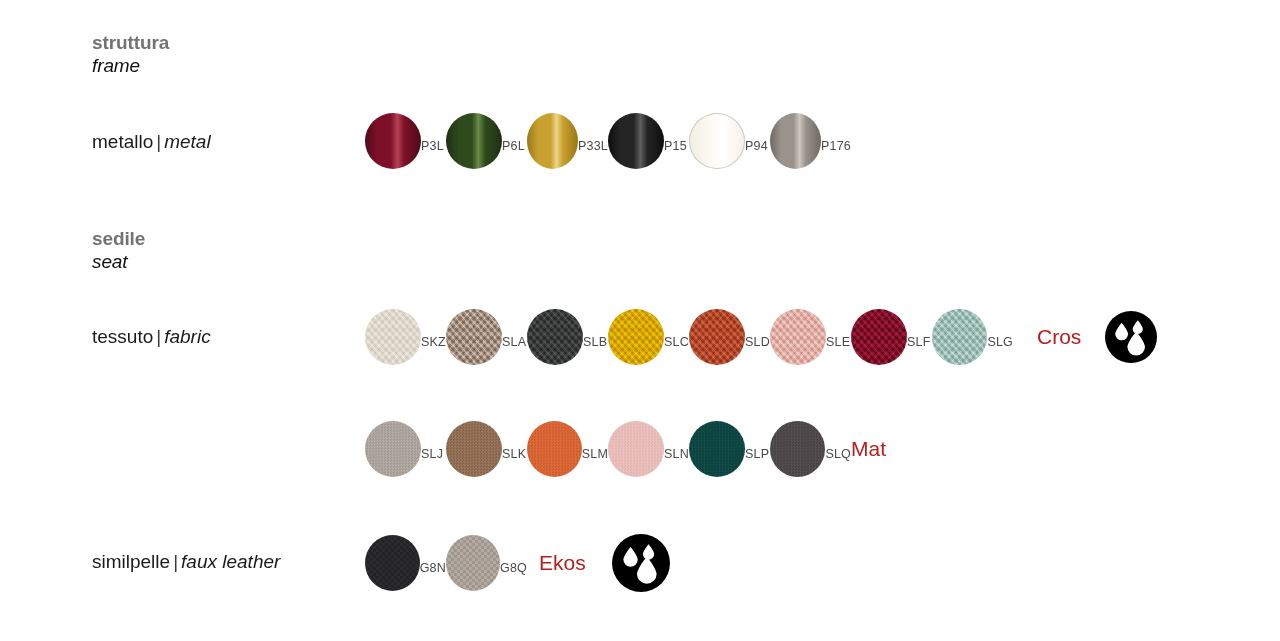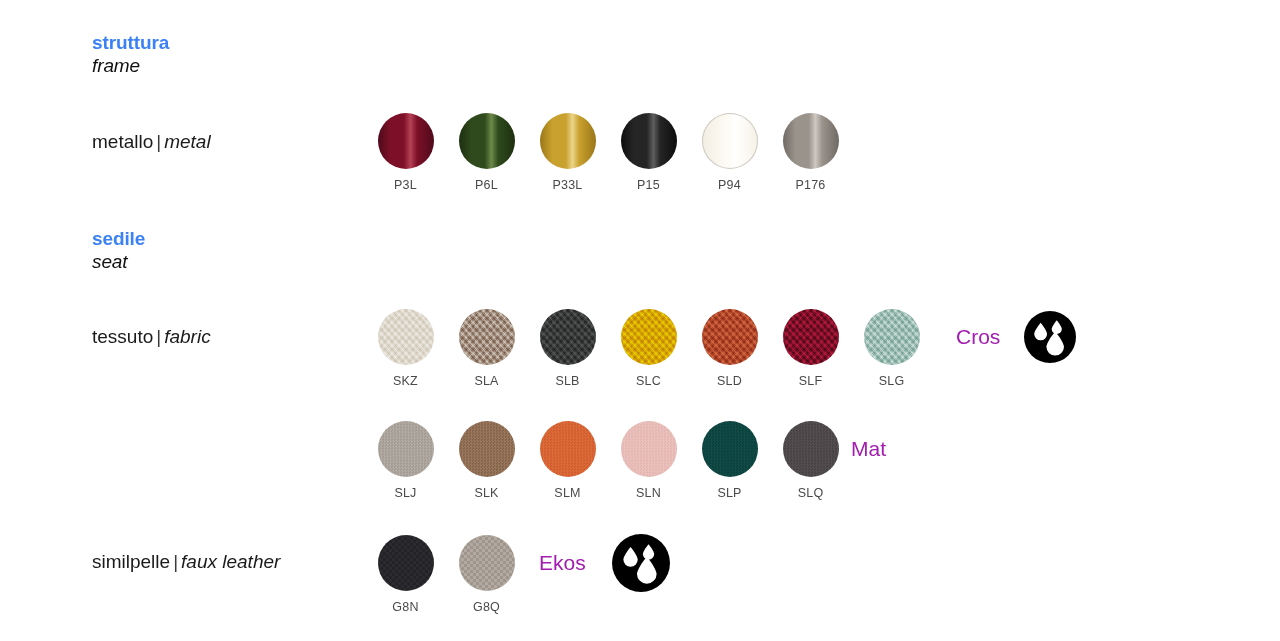--- a/index.html
+++ b/index.html
@@ -23,21 +23,21 @@
 
   
   .section-head {
     position: absolute;
     left: 92px;
   }
   .section-head .it {
     font-weight: bold;
     font-size: 19px;
     letter-spacing: -0.1px;
-    color: #3b82f6;
+    color: #737373;
     line-height: 23px;
     white-space: nowrap;
   }
   .section-head .en {
     font-style: italic;
     font-size: 19px;
     letter-spacing: -0.1px;
     color: #111111;
     line-height: 23px;
     white-space: nowrap;
@@ -58,21 +58,21 @@
 
   
   .swatch-row {
     position: absolute;
     display: flex;
     align-items: flex-start;
   }
   .swatch {
     width: 81px;
     display: flex;
-    flex-direction: column;
+    flex-direction: row;
     align-items: center;
   }
   .chip {
     width: 56px;
     height: 56px;
     border-radius: 50%;
     position: relative;
     overflow: hidden;
   }
   .chip-label {
@@ -137,21 +137,21 @@
   }
 
   
   .collection {
     display: flex;
     align-items: center;
     height: 56px;
   }
   .collection-name {
     font-size: 21px;
-    color: #a21caf;
+    color: #b91c1c;
     white-space: nowrap;
   }
   .drops-badge {
     display: block;
   }
 </style>
 </head>
 <body>
 
 <div class="sheet">
@@ -214,20 +214,24 @@
         <div class="chip weave" style="background: rgb(56, 58, 58);"></div>
         <div class="chip-label">SLB</div>
       </div>
       <div class="swatch">
         <div class="chip weave" style="background: rgb(213, 164, 0);"></div>
         <div class="chip-label">SLC</div>
       </div>
       <div class="swatch">
         <div class="chip weave" style="background: rgb(176, 71, 42);"></div>
         <div class="chip-label">SLD</div>
+      </div>
+      <div class="swatch">
+        <div class="chip weave" style="background: rgb(224, 172, 164);"></div>
+        <div class="chip-label">SLE</div>
       </div>
       <div class="swatch">
         <div class="chip weave" style="background: rgb(125, 16, 40);"></div>
         <div class="chip-label">SLF</div>
       </div>
       <div class="swatch">
         <div class="chip weave" style="background: rgb(155, 188, 178);"></div>
         <div class="chip-label">SLG</div>
       </div>
       <div class="collection">

